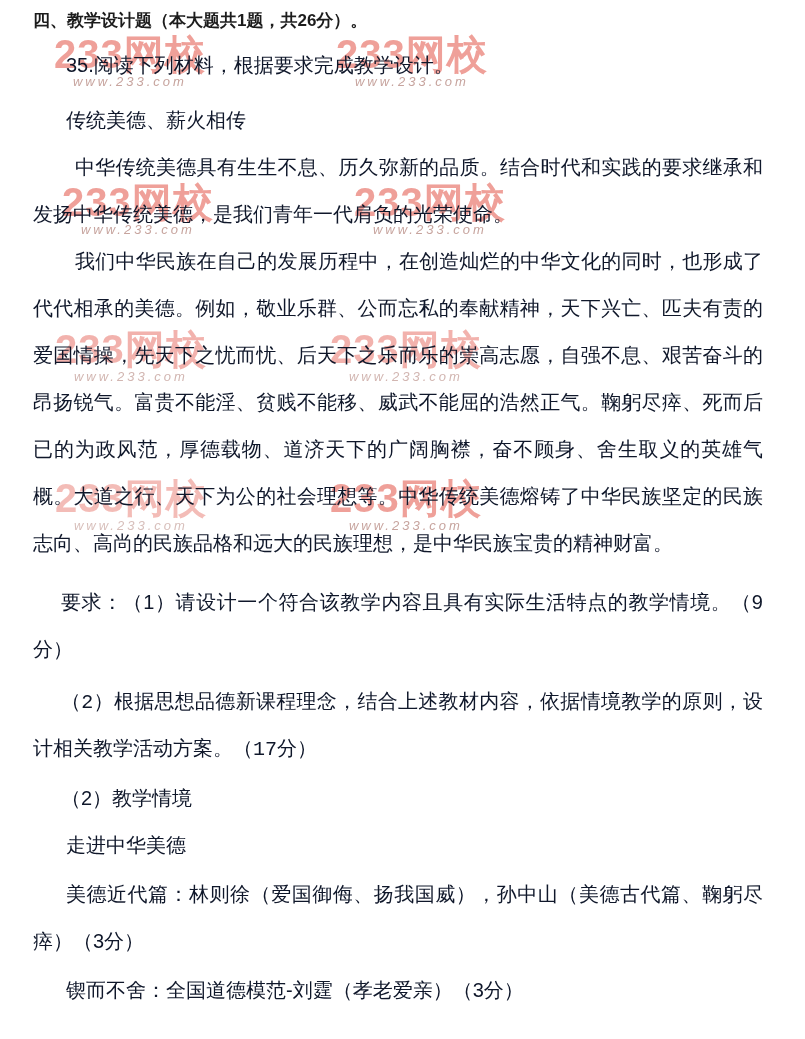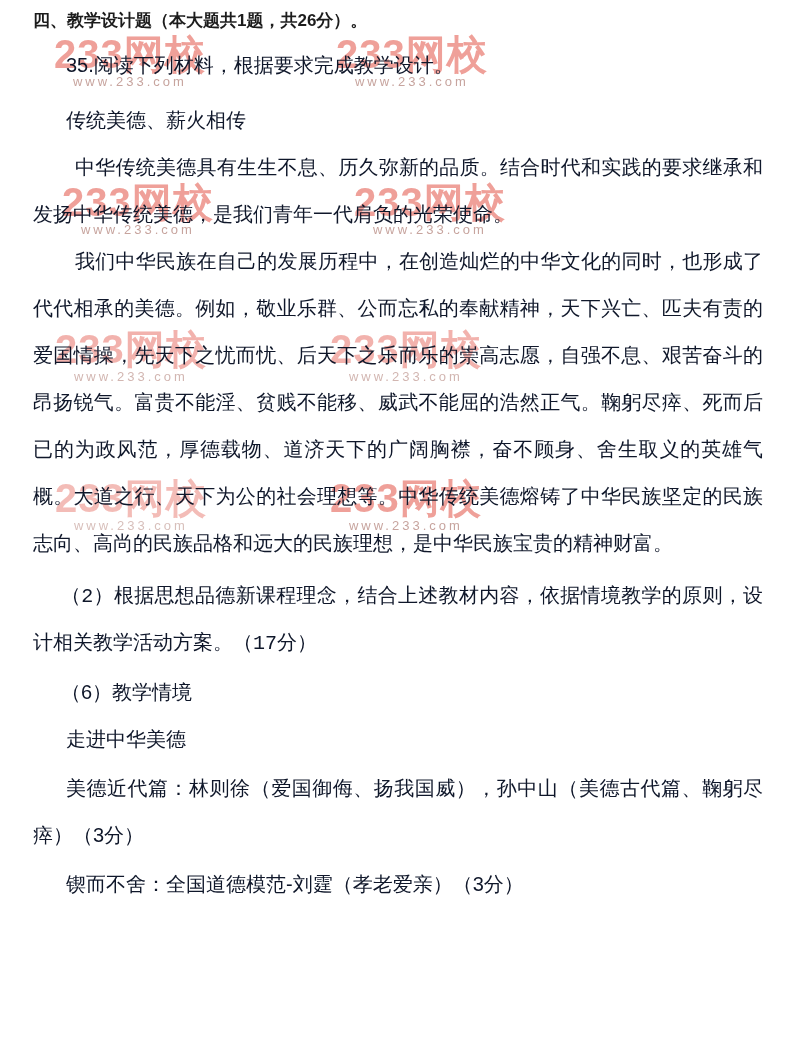--- a/index.html
+++ b/index.html
@@ -32,20 +32,21 @@
   .wm-brand {
     font-size: 40px;
     line-height: 42px;
     font-weight: 700;
     letter-spacing: 1px;
     color: var(--wm-color, #efa099);
   }
   .wm-url {
     font-size: 13px;
     line-height: 14px;
+    font-style: italic;
     letter-spacing: 3px;
     color: #c7a49e;
   }
   .wm.faint { opacity: 0.8; }
   .wm.fainter { opacity: 0.7; }
 
   
   .content {
     position: relative;
     z-index: 1;
@@ -117,25 +118,26 @@
     <p class="section-heading">四、教学设计题（本大题共1题，共26分）。</p>
 
     <p class="indent2 mt8">35.阅读下列材料，根据要求完成教学设计。</p>
 
     <p class="indent2 mt8">传统美德、薪火相传</p>
 
     <p class="indent25">中华传统美德具有生生不息、历久弥新的品质。结合时代和实践的要求继承和发扬中华传统美德，是我们青年一代肩负的光荣使命。</p>
 
     <p class="indent25">我们中华民族在自己的发展历程中，在创造灿烂的中华文化的同时，也形成了代代相承的美德。例如，敬业乐群、公而忘私的奉献精神，天下兴亡、匹夫有责的爱国情操，先天下之忧而忧、后天下之乐而乐的崇高志愿，自强不息、艰苦奋斗的昂扬锐气。富贵不能淫、贫贱不能移、威武不能屈的浩然正气。鞠躬尽瘁、死而后已的为政风范，厚德载物、道济天下的广阔胸襟，奋不顾身、舍生取义的英雄气概。大道之行、天下为公的社会理想等。中华传统美德熔铸了中华民族坚定的民族志向、高尚的民族品格和远大的民族理想，是中华民族宝贵的精神财富。</p>
 
+    <p class="indent17 mt12">要求：（1）请设计一个符合该教学内容且具有实际生活特点的教学情境。（9分）</p>
 
     <p class="indent17 mt6">（2）根据思想品德新课程理念，结合上述教材内容，依据情境教学的原则，设计相关教学活动方案。（17分）</p>
 
 
-    <p class="indent17 mt2">（6）教学情境</p>
+    <p class="indent17 mt2">（2）教学情境</p>
 
     <p class="indent2">走进中华美德</p>
 
 
     <p class="indent2 mt2">美德近代篇：林则徐（爱国御侮、扬我国威），孙中山（美德古代篇、鞠躬尽瘁）（3分）</p>
 
     <p class="indent2 mt2">锲而不舍：全国道德模范-刘霆（孝老爱亲）（3分）</p>
   </div>
 
 </div>

